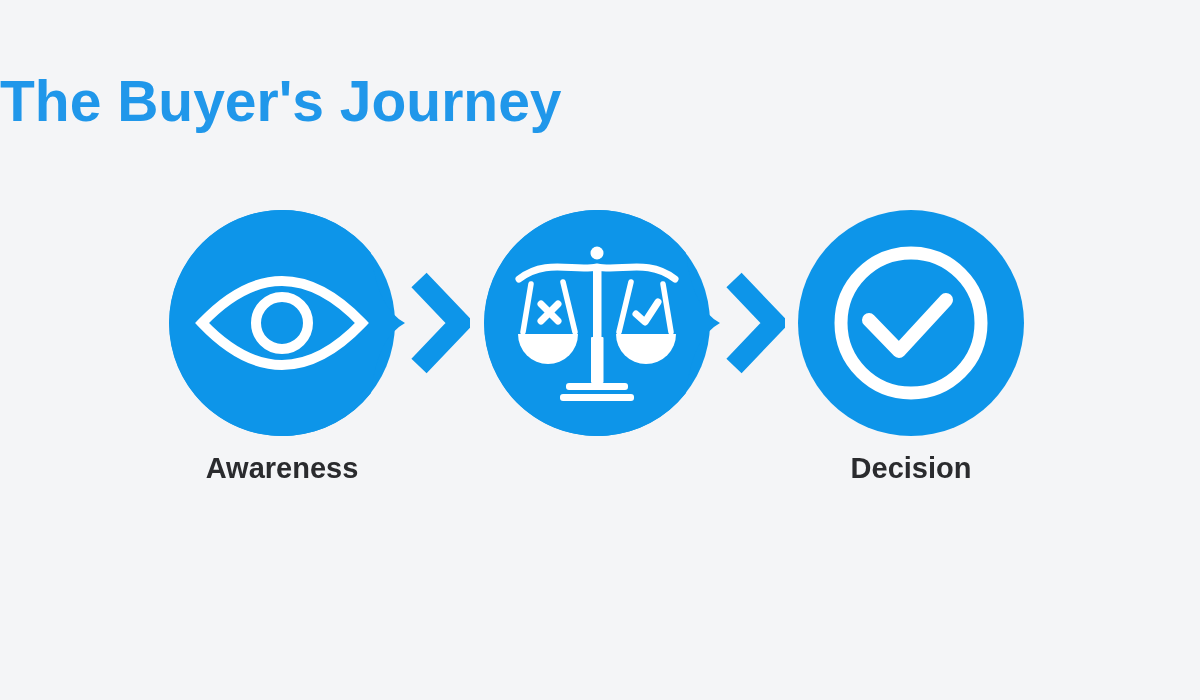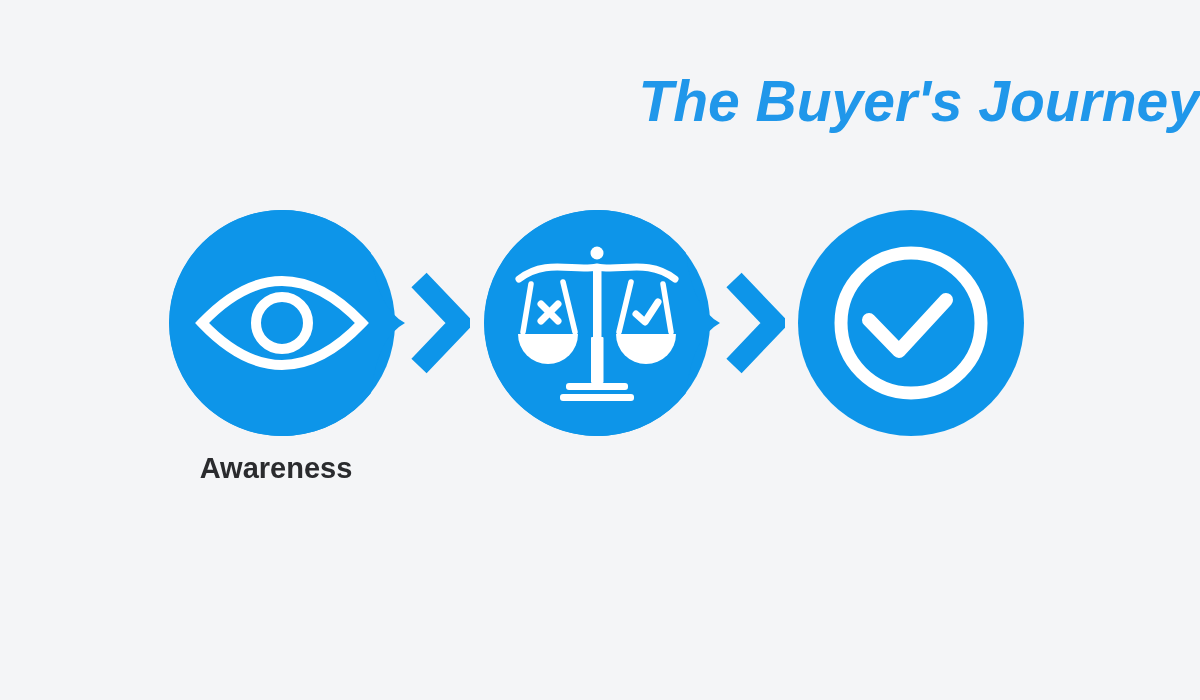--- a/index.html
+++ b/index.html
@@ -20,44 +20,43 @@
     position: relative;
     width: 1200px;
     height: 700px;
     background: var(--color-background);
   }
   .title {
     position: absolute;
     top: 68px;
     left: 0;
     width: 1200px;
-    text-align: right;
+    text-align: left;
     font-size: 57px;
     font-weight: 900;
     letter-spacing: 0px;
     color: var(--color-title);
-    font-style: italic;
   }
   .stage-icon { position: absolute; top: 210px; }
   .stage-icon.s1 { left: 169px; }
   .stage-icon.s2 { left: 484px; }
   .stage-icon.s3 { left: 798px; }
   .chevron { position: absolute; top: 272px; }
   .chevron.c1 { left: 410px; }
   .chevron.c2 { left: 725px; }
   .stage-label {
     position: absolute;
     top: 452px;
     width: 320px;
     text-align: center;
     font-size: 29px;
     font-weight: 700;
     color: var(--color-label);
   }
-  .stage-label.l1 { left: 116px; }
+  .stage-label.l1 { left: 122px; }
   .stage-label.l2 { left: 437px; }
   .stage-label.l3 { left: 751px; }
 </style>
 </head>
 <body>
 
 <div class="canvas">
 
   <h1 class="title">The Buyer's Journey</h1>
 
@@ -109,14 +108,15 @@
     <polyline points="9,8 50,51 9,94" fill="none" stroke="var(--color-shape)" stroke-width="21" stroke-linecap="butt" stroke-linejoin="miter"></polyline>
   </svg>
 
   <svg class="stage-icon s3" width="226" height="226" viewBox="0 0 226 226" aria-hidden="true">
     <circle cx="113" cy="113" r="113" fill="var(--color-shape)"></circle>
     <circle cx="113" cy="113" r="70" fill="none" stroke="var(--color-icon)" stroke-width="13"></circle>
     <polyline points="71,110 101,141 148,90" fill="none" stroke="var(--color-icon)" stroke-width="14" stroke-linecap="round" stroke-linejoin="round"></polyline>
   </svg>
 
   <div class="stage-label l1">Awareness</div>
+  <div class="stage-label l3">Decision</div>
 
 </div>
 
 </body></html>

